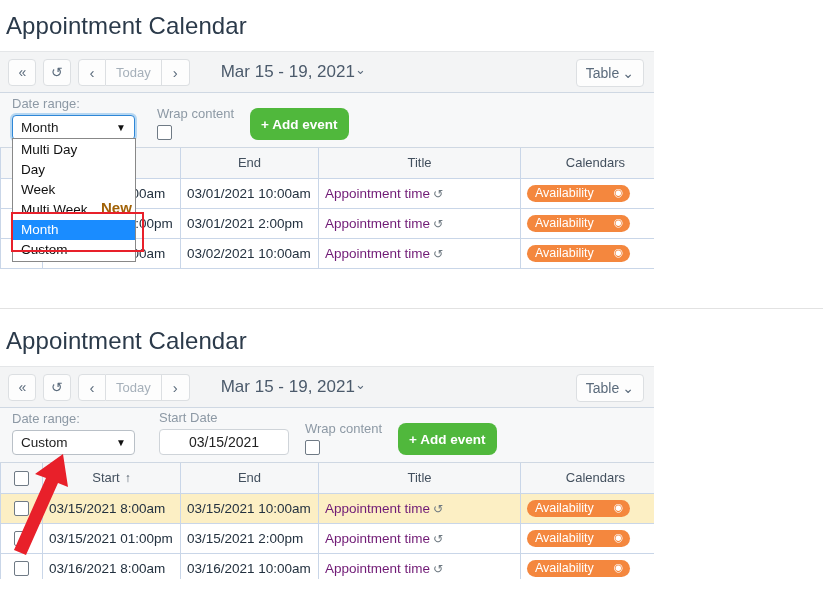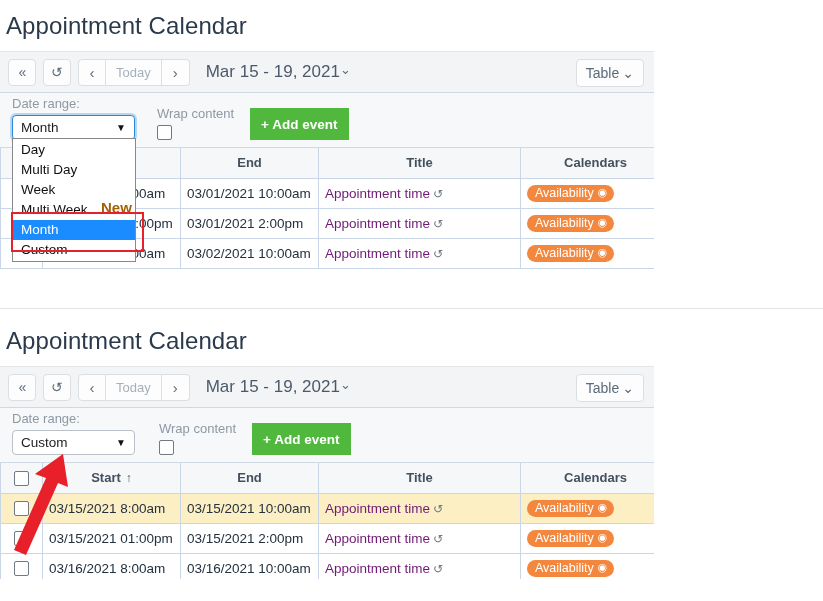--- a/index.html
+++ b/index.html
@@ -46,21 +46,21 @@
   }
   .tbtn.grouped { margin-right: 0; border-radius: 0; border-left-width: 0; }
   .tbtn.grouped.first { border-radius: 4px 0 0 4px; border-left-width: 1px; }
   .tbtn.grouped.last  { border-radius: 0 4px 4px 0; }
   .tbtn.today { color:#a6b0ba; font-size: 13px; padding: 0 10px; }
   .chev { font-size: 15px; line-height: 1; }
   .dbl { font-size: 14px; letter-spacing: -1px; }
   .refresh-glyph { font-size: 14px; transform: scaleX(-1); display:inline-block; }
 
   .range-label {
-    margin-left: 16px; font-size: 17px; color: #4b5a6b; white-space: nowrap;
+    margin-left: 31px; font-size: 17px; color: #4b5a6b; white-space: nowrap;
     display: flex; cursor: pointer;
   }
   .range-label .caret { font-size: 13px; color:#5b6b7c; }
 
   .view-select {
     position: absolute; right: 10px; top: 7px;
     height: 28px; padding: 0 9px;
     background:#fdfdfd; border:1px solid #dcdfe2; border-radius:4px;
     display:flex; align-items:center; gap:3px;
     font-size: 14px; color:#5b6b7c; cursor:pointer;
@@ -100,21 +100,21 @@
     background:#fff; border:1px solid #cfd4d9; border-radius:4px;
     display:flex; align-items:center; justify-content:center;
     font-size: 14px; color:#222;
   }
   .chk {
     width: 15px; height: 15px; border:1px solid #6f7a85; border-radius:2px;
     background:#fff; cursor:pointer;
   }
   .addbtn {
     height: 26px; padding: 16px 11px;
-    background:#50b83c; border:none; border-radius:0;
+    background:#50b83c; border:none; border-radius:8px;
     color:#fff; font-size: 13.5px; font-weight:bold; cursor:pointer;
     display:flex; align-items:center;
   }
 
   
   .dropdown {
     position: absolute;
     background: #ffffff;
     border: 1px solid #888;
     z-index: 40;
@@ -139,37 +139,37 @@
   table.grid col.c-end   { width: 138px; }
   table.grid col.c-title { width: 202px; }
   table.grid col.c-cal   { width: 150px; }
   table.grid col.c-where { width: 100px; }
   table.grid col.c-dist  { width: 53px; }
 
   table.grid th {
     background:#f6f7f8;
     border: 1px solid #c9d6e8;
     border-top: none;
-    font-size: 13px; font-weight: 700; color:#43505e;
+    font-size: 13px; font-weight: 400; color:#43505e;
     height: 30px; text-align: center; padding: 0;
   }
   table.grid th.chkcell { padding: 0; }
   table.grid td {
     border: 1px solid #c9d6e8;
     height: 30px; padding: 0 6px;
     font-size: 13.5px; color:#23313f;
     white-space: nowrap; overflow: hidden;
   }
   table.grid td.chkcell { text-align:center; padding:0; }
   table.grid tr.hl td { background: #fcefc4; }
   .cell-title { color:#701a75; }
   .recur { color:#6d7880; font-size: 12px; margin-left: 3px; }
   .sortarrow { color:#4a5664; font-size: 12px; margin-left: 5px; }
   .badge {
-    display:inline-flex; align-items:center; gap:4px;
+    display:inline-flex; align-items:center; gap:20px;
     background:#f4873e; color:#fff;
     border-radius: 9px; padding: 1px 7px 2px 8px;
     font-size: 12.5px; white-space: nowrap; text-align: right;
   }
   .badge .eye { font-size: 11px; }
   .tbl-wrap { position: relative; overflow: hidden; }
   #tbl-wrap-top    { height: 140px; }
   #tbl-wrap-bottom { height: 116px; }
 
   
@@ -289,22 +289,22 @@
                   <span class="eye">◉</span>
                 </span></td>
               <td></td>
               <td></td>
             </tr>
           </tbody>
       </table>
     </div>
 
     <div class="dropdown" style="left:12px; top:138px;">
+      <div class="dd-item">Multi Day</div>
       <div class="dd-item">Day</div>
-      <div class="dd-item">Multi Day</div>
       <div class="dd-item">Week</div>
       <div class="dd-item">Multi Week</div>
       <div class="dd-item selected">Month</div>
       <div class="dd-item">Custom</div>
       <div class="new-badge">New</div>
       <div class="redbox" id="redbox-dd" style="left:-2px; top:73px; width:133px; height:40px;"></div>
     </div>
   </div>
 
   <div class="panel-divider"></div>
@@ -342,20 +342,24 @@
       <div class="redbox" id="redbox-table-bottom"></div>
     </div>
 
     <div class="filterbar">
       <div class="field" style="margin-right:24px;">
         <div class="field-label">Date range:</div>
         <div class="sel">
           <span>Custom</span>
           <span class="arrow">▼</span>
         </div>
+      </div>
+      <div class="field" style="margin-right:16px;">
+        <div class="field-label">Start Date</div>
+        <div class="txtinput">03/15/2021</div>
       </div>
       <div class="field" style="margin-right:16px;">
         <div class="field-label">Wrap content</div>
         <div class="chk"></div>
       </div>
       <div class="field">
         <div class="addbtn">+ Add event</div>
       </div>
     </div>
 

